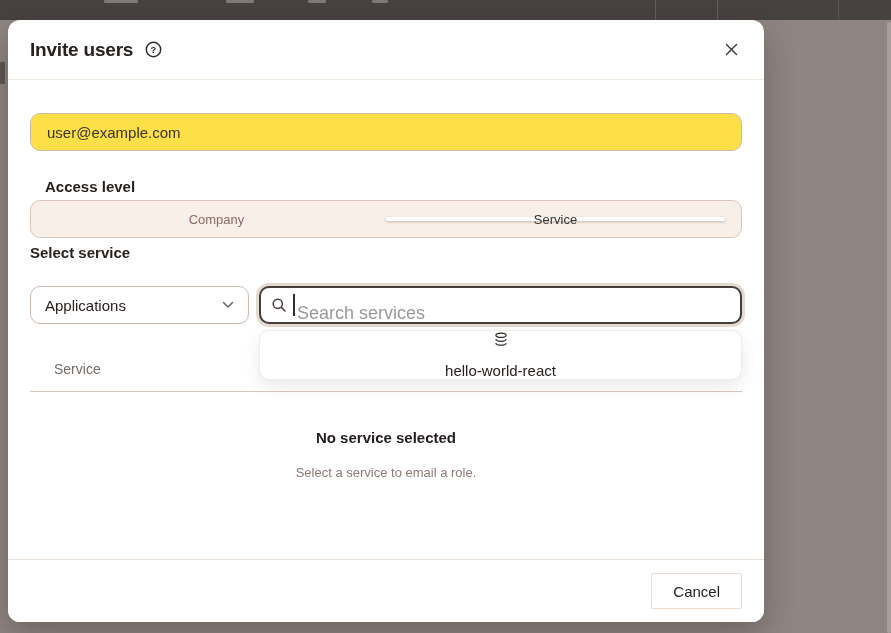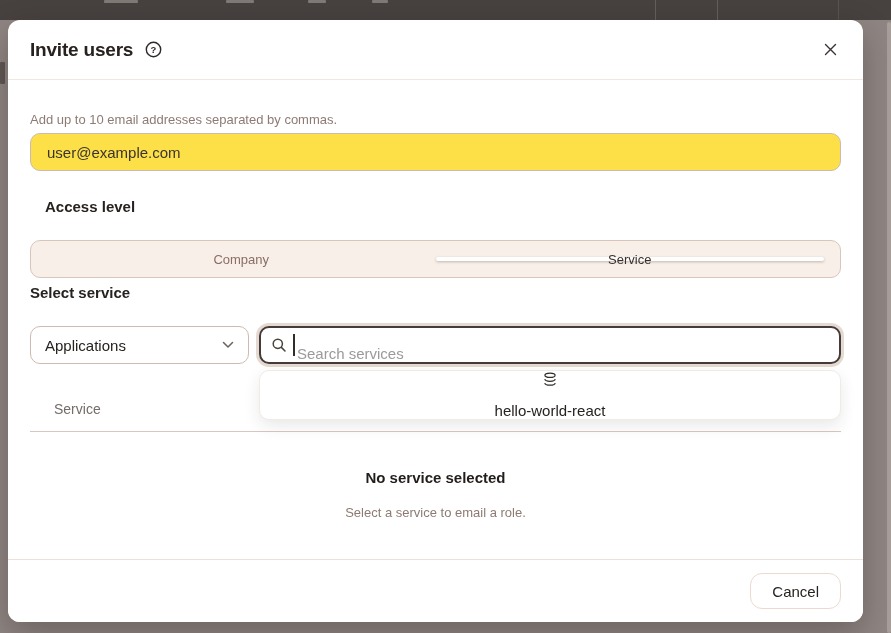--- a/index.html
+++ b/index.html
@@ -21,21 +21,21 @@
   .tb-sep { position:absolute; top:0; width:1px; height:20px; background:rgba(255,255,255,0.16); }
   .tb-sep.s1 { left:655px; } .tb-sep.s2 { left:717px; } .tb-sep.s3 { left:838px; background:rgba(255,255,255,0.10); }
   .tb-dash { position:absolute; top:0; height:3px; border-radius:1px; background:rgba(235,228,222,0.35); }
   .tb-dash.d1 { left:104px; width:34px; } .tb-dash.d2 { left:226px; width:28px; }
   .tb-dash.d3 { left:308px; width:18px; } .tb-dash.d4 { left:372px; width:16px; }
   .scroll-strip { position:absolute; top:22px; right:0; width:4px; bottom:0; background:#a89f9b; border-radius:2px; }
   .bg-glyph { position:absolute; left:0; top:62px; width:5px; height:22px; background:#5f5755; border-radius:1px; }
 
   
   .modal {
-    position:absolute; left:8px; top:20px; width:855px; height:602px;
+    position:absolute; left:8px; top:20px; width:756px; height:602px;
     background:#fff; border-radius:12px; box-shadow:0 12px 32px rgba(30,20,15,0.30);
   }
   .modal-header {
     height:60px; display:flex; align-items:center; padding:0 22px;
     border-bottom:1px solid var(--divider);
   }
   .modal-title { font-size:19px; font-weight:700; color:var(--text); margin:0; letter-spacing:-0.2px; }
   .help-btn { margin-left:12px; display:flex; align-items:center; background:none; border:none; padding:0; cursor:pointer; }
   .close-btn { margin-left:auto; display:flex; align-items:center; background:none; border:none; padding:4px; cursor:pointer; }
 
@@ -45,39 +45,39 @@
   .text-input {
     margin-top:6px; width:100%; height:38px; border:1px solid var(--border-soft);
     border-radius:10px; padding:0 16px; font-size:15px; color:#3a3430;
     font-family:inherit; outline:none; background:#fde047; display:block;
   }
   .group-label { font-size:15px; font-weight:700; color:var(--text); line-height:18px; }
   .mt-access { margin-top:27px;margin-left:15px; }
   .mt-select { margin-top:6px; }
 
   .segmented {
-    margin-top:24px; display:flex; height:38px; padding:16px;
+    margin-top:4px; display:flex; height:38px; padding:16px;
     background:var(--seg-bg); border:1px solid var(--seg-border); border-radius:10px;
   }
   .segment {
     flex:1; display:flex; align-items:center; justify-content:center;
     font-size:13px; font-weight:500; color:var(--company-text); border-radius:7px; cursor:pointer;
   }
   .segment.selected { background:#fff; color:#36302d; box-shadow:0 1px 3px rgba(60,40,30,0.28); }
 
   .service-row { margin-top:24px; display:flex; gap:10px; position:relative; }
   .type-select {
     width:219px; height:38px; border:1px solid var(--border-soft); border-radius:10px;
     display:flex; align-items:center; justify-content:space-between; padding:0 14px;
     font-size:15px; color:var(--text); background:#fff; cursor:pointer;
   }
   .search-box { flex:1; position:relative; }
   .search-input {
     width:100%; height:38px; border:2px solid var(--border-strong); border-radius:10px;
-    padding:16px 12px 0 36px; font-size:15px; color:var(--text); outline:none;
+    padding:16px 12px 0 36px; font-size:18px; color:var(--text); outline:none;
     box-shadow:0 0 0 3px #e5dad2; font-family:inherit;
   }
   .search-input::placeholder { color:var(--placeholder); }
   .search-icon { position:absolute; left:12px; top:11px; pointer-events:none; }
   .caret { position:absolute; left:34px; top:8px; width:1.5px; height:22px; background:#332d2a; }
 
   .results-panel {
     position:absolute; left:229px; right:0; top:44px; z-index:5;
     background:#fff; border:1px solid #f1ebe6; border-radius:10px;
     box-shadow:0 6px 16px rgba(50,40,35,0.10);
@@ -91,21 +91,21 @@
   .table-head span { font-size:14px; color:var(--table-header); }
 
   .empty-title { margin-top:37px; text-align:center; font-size:15px; font-weight:700; color:#221d1b; line-height:17px; }
   .empty-sub { margin-top:19px; text-align:center; font-size:13px; color:var(--muted); line-height:15px; }
 
   .modal-footer {
     position:absolute; left:0; right:0; bottom:0; height:63px;
     border-top:1px solid #ece1d8; display:flex; align-items:center; justify-content:flex-end;
     gap:8px; padding:0 22px; border-radius:0 0 12px 12px; background:#fff;
   }
-  .btn { height:36px; border-radius:12px; font-size:15px; font-weight:500; font-family:inherit; }
+  .btn { height:36px; border-radius:2px; font-size:15px; font-weight:500; font-family:inherit; }
   .btn-cancel { padding:0 21px; border:1px solid #ecdad1; background:#fff; color:var(--text); cursor:pointer; }
   .btn-send { padding:0 21px; border:none; background:var(--send-bg); color:var(--send-text); cursor:default; }
 </style>
 </head>
 <body>
 
 <div class="topbar">
   <div class="tb-dash d1"></div>
   <div class="tb-dash d2"></div>
   <div class="tb-dash d3"></div>
@@ -130,21 +130,20 @@
     <button class="close-btn" aria-label="close">
       <svg width="13" height="13" viewBox="0 0 13 13">
         <path d="M1.5 1.5 L11.5 11.5 M11.5 1.5 L1.5 11.5" stroke="#393331" stroke-width="1.4" stroke-linecap="round"></path>
       </svg>
     </button>
   </div>
 
   <div class="modal-body">
 
     <div>
-      <div class="helper">Add up to 10 email addresses separated by commas.</div>
       <input class="text-input" type="text" value="user@example.com" style="">
     </div>
 
     <div class="group-label mt-access">Access level</div>
     <div class="segmented">
       <div class="segment">
         <span>Company</span>
       </div>
       <div class="segment selected">
         <span>Service</span>

